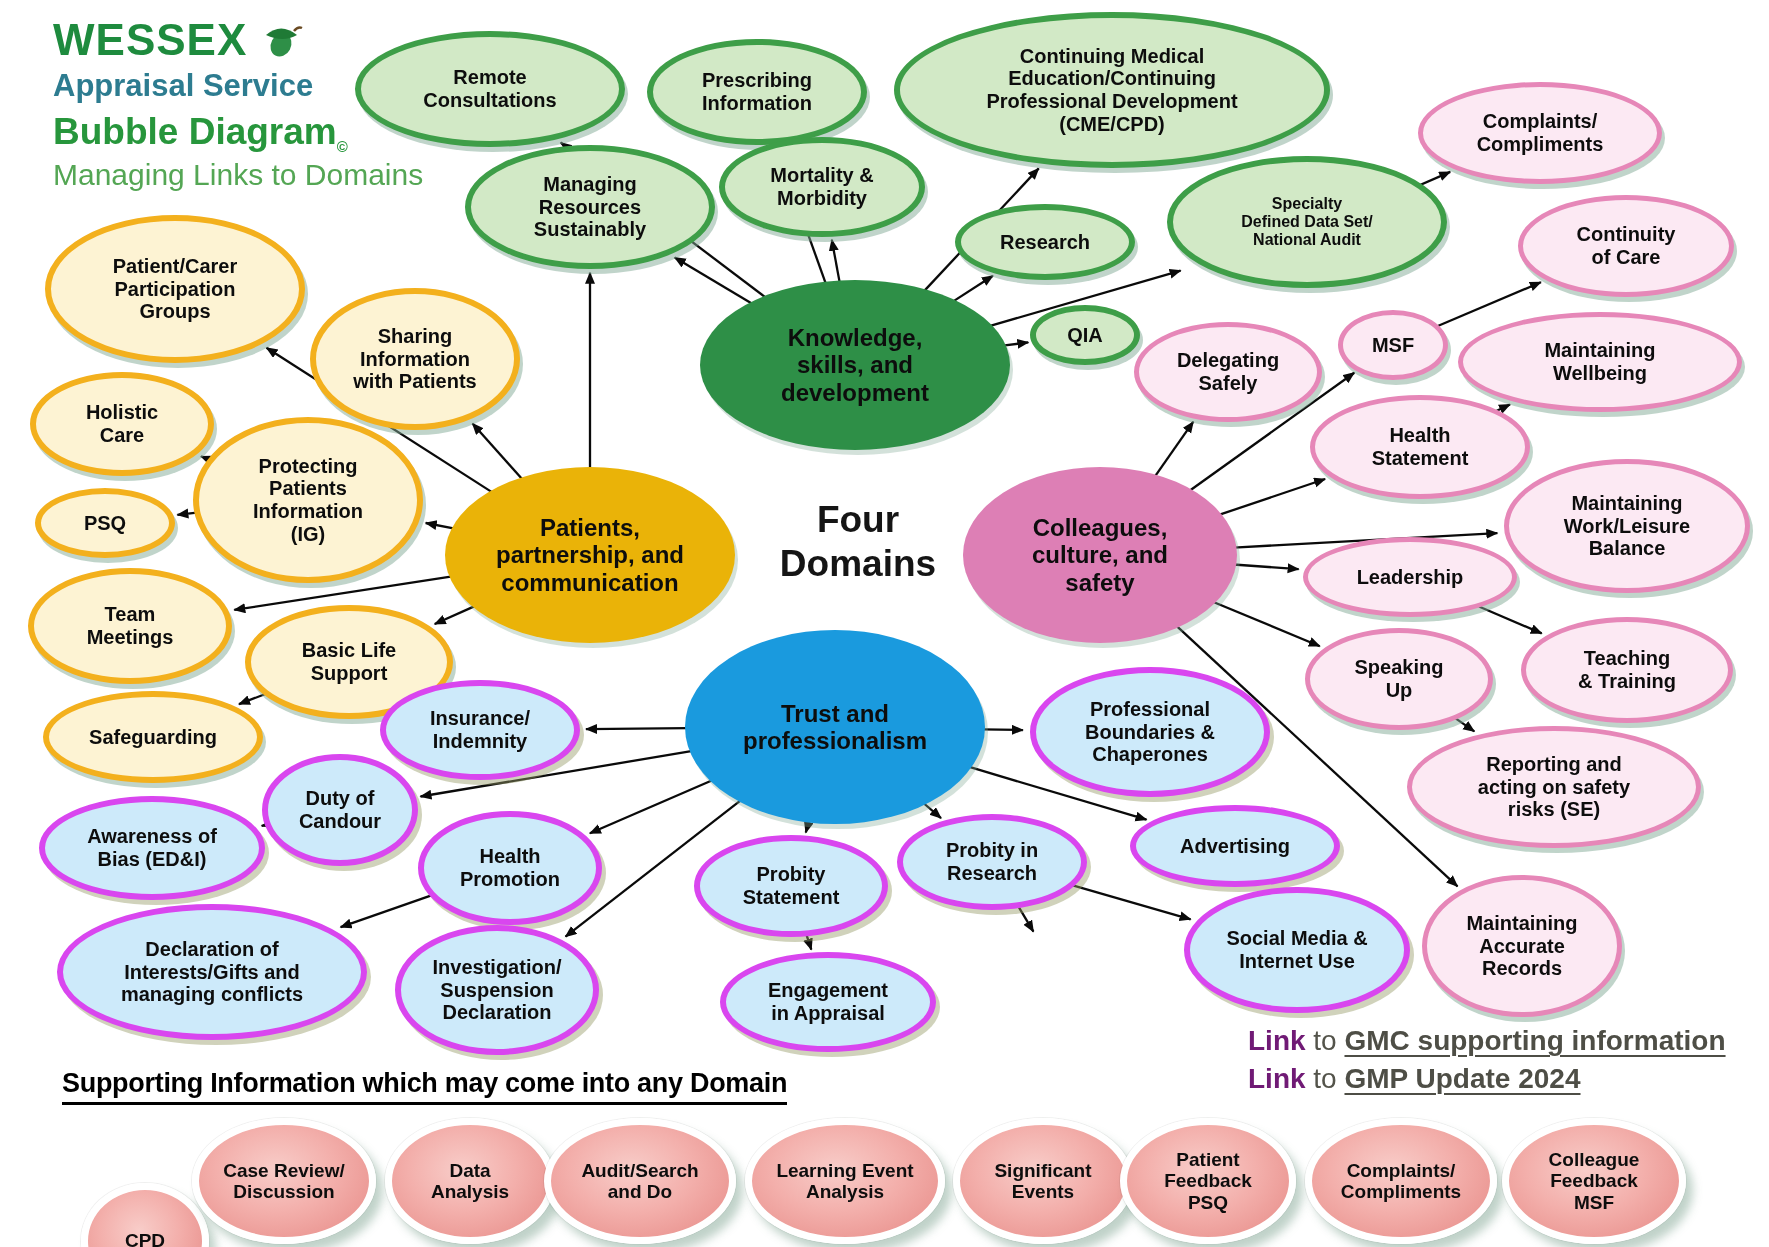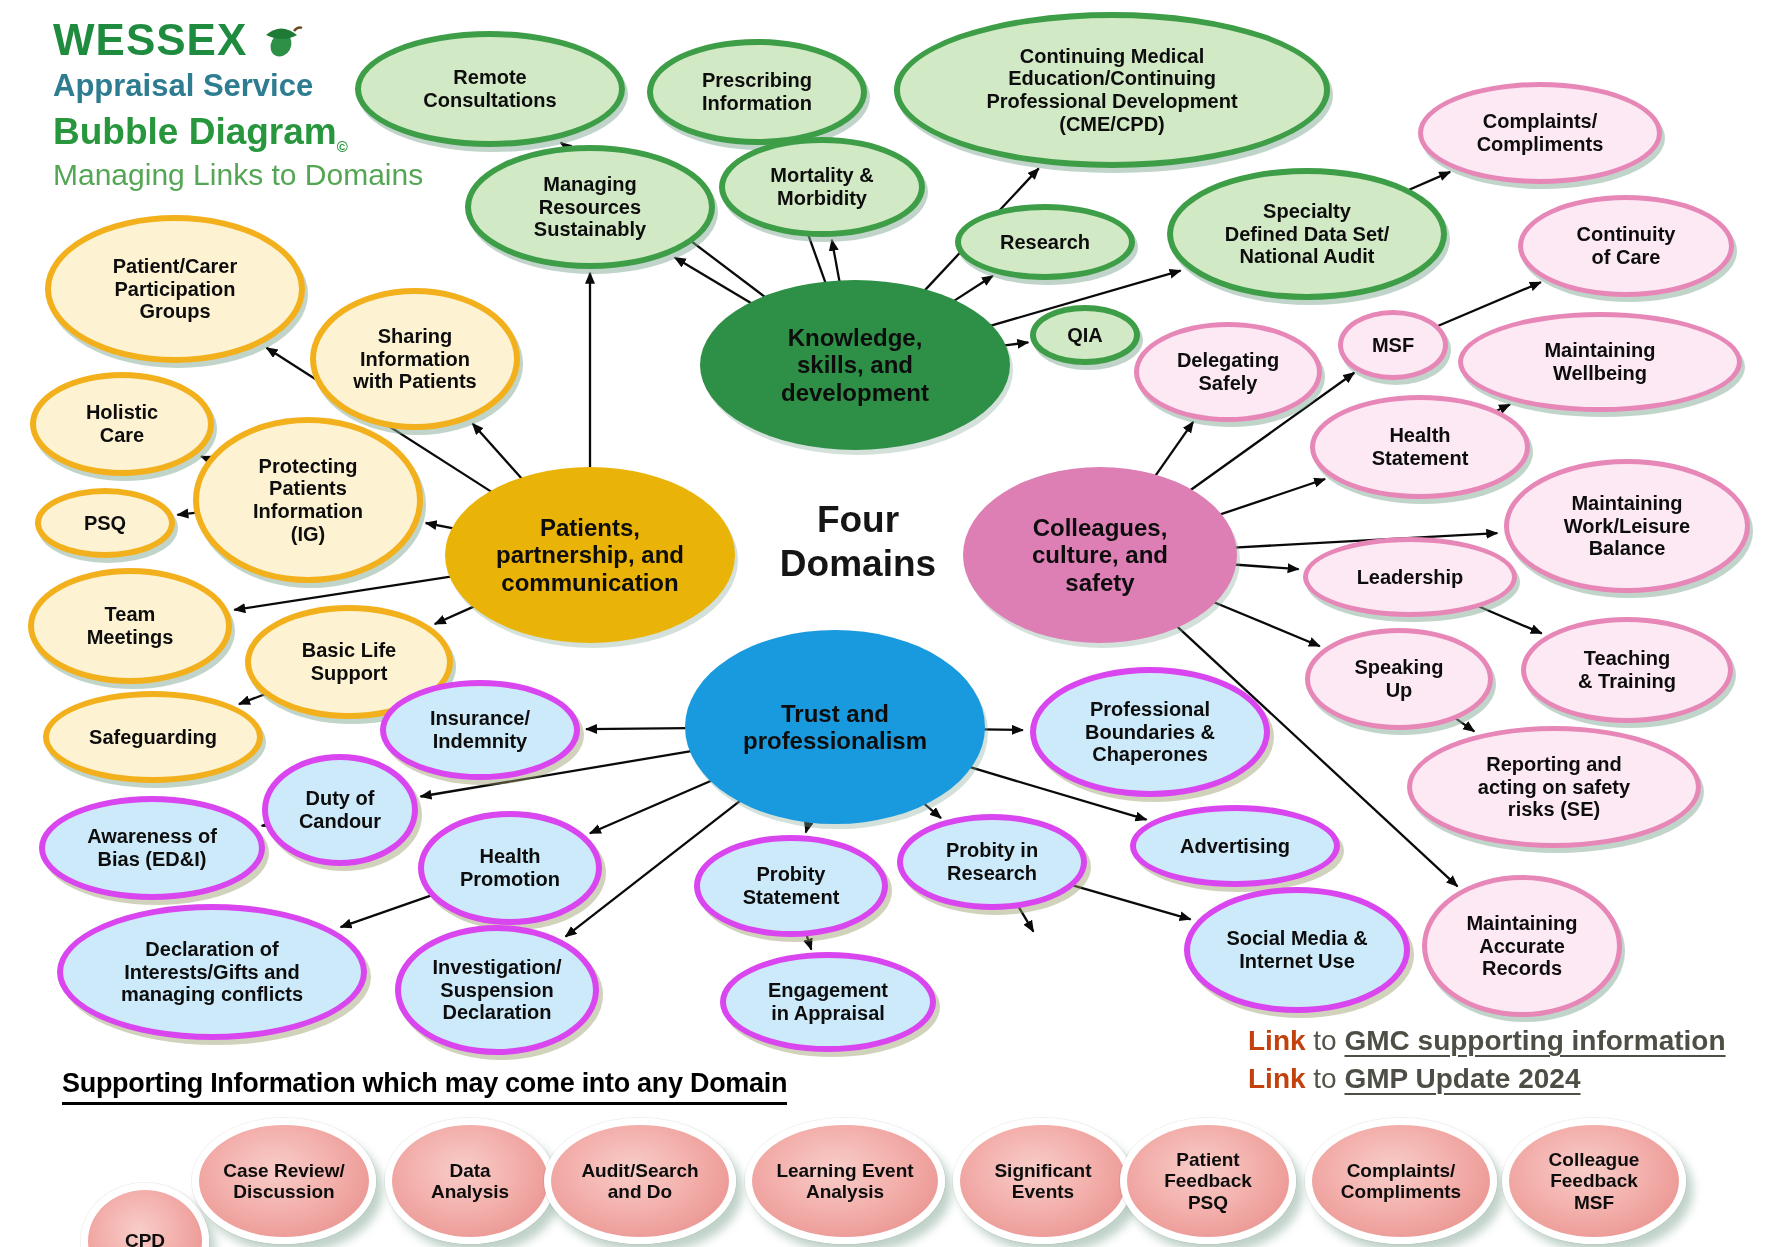--- a/index.html
+++ b/index.html
@@ -37,21 +37,21 @@
   
   .four-domains{position:absolute;left:708px;top:498px;width:300px;z-index:3;
     text-align:center;font-size:37px;font-weight:bold;color:#151515;line-height:1.2;}
   
   .supporting-heading{position:absolute;left:62px;top:1068px;z-index:3;
     font-size:27px;font-weight:bold;color:#000;display:inline-block;
     border-bottom:3px solid #000;padding-bottom:3px;letter-spacing:-0.3px;}
   
   .links{position:absolute;left:1248px;top:1022px;z-index:3;font-size:28px;line-height:1.34;color:#54544b;}
   .links span{white-space:pre;}
-  .lnk-prefix{font-weight:bold;color:#c2410c;}
+  .lnk-prefix{font-weight:bold;color:#701a75;}
   .lnk-text{font-weight:bold;color:#4e4e46;text-decoration:underline;text-underline-offset:5px;text-decoration-thickness:2px;}
 </style>
 </head>
 <body>
 
 <div id="stage">
 
   <svg id="arrow-layer" width="1769" height="1247" viewBox="0 0 1769 1247">
     <defs>
       <marker id="arrowhead" markerWidth="14" markerHeight="12" refX="11" refY="5" orient="auto" markerUnits="userSpaceOnUse">
@@ -154,21 +154,21 @@
     <div class="bubble green" style="left: 894px; top: 12px; width: 436px; height: 156px; font-size: 20px;">Continuing Medical
 Education/Continuing
 Professional Development
 (CME/CPD)</div>
     <div class="bubble green" style="left: 465px; top: 145px; width: 250px; height: 124px; font-size: 20px;">Managing
 Resources
 Sustainably</div>
     <div class="bubble green" style="left: 719px; top: 137px; width: 206px; height: 100px; font-size: 20px;">Mortality &amp;
 Morbidity</div>
     <div class="bubble green" style="left: 955px; top: 204px; width: 180px; height: 76px; font-size: 20px;">Research</div>
-    <div class="bubble green" style="left: 1167px; top: 168px; width: 280px; height: 132px; font-size: 20px;">Specialty
+    <div class="bubble green" style="left: 1167px; top: 156px; width: 280px; height: 132px; font-size: 16px;">Specialty
 Defined Data Set/
 National Audit</div>
     <div class="bubble green" style="left: 1030px; top: 305px; width: 110px; height: 60px; font-size: 20px;">QIA</div>
     <div class="bubble yellow" style="left: 45px; top: 215px; width: 260px; height: 148px; font-size: 20px;">Patient/Carer
 Participation
 Groups</div>
     <div class="bubble yellow" style="left: 310px; top: 288px; width: 210px; height: 142px; font-size: 20px;">Sharing
 Information
 with Patients</div>
     <div class="bubble yellow" style="left: 30px; top: 372px; width: 184px; height: 104px; font-size: 20px;">Holistic

